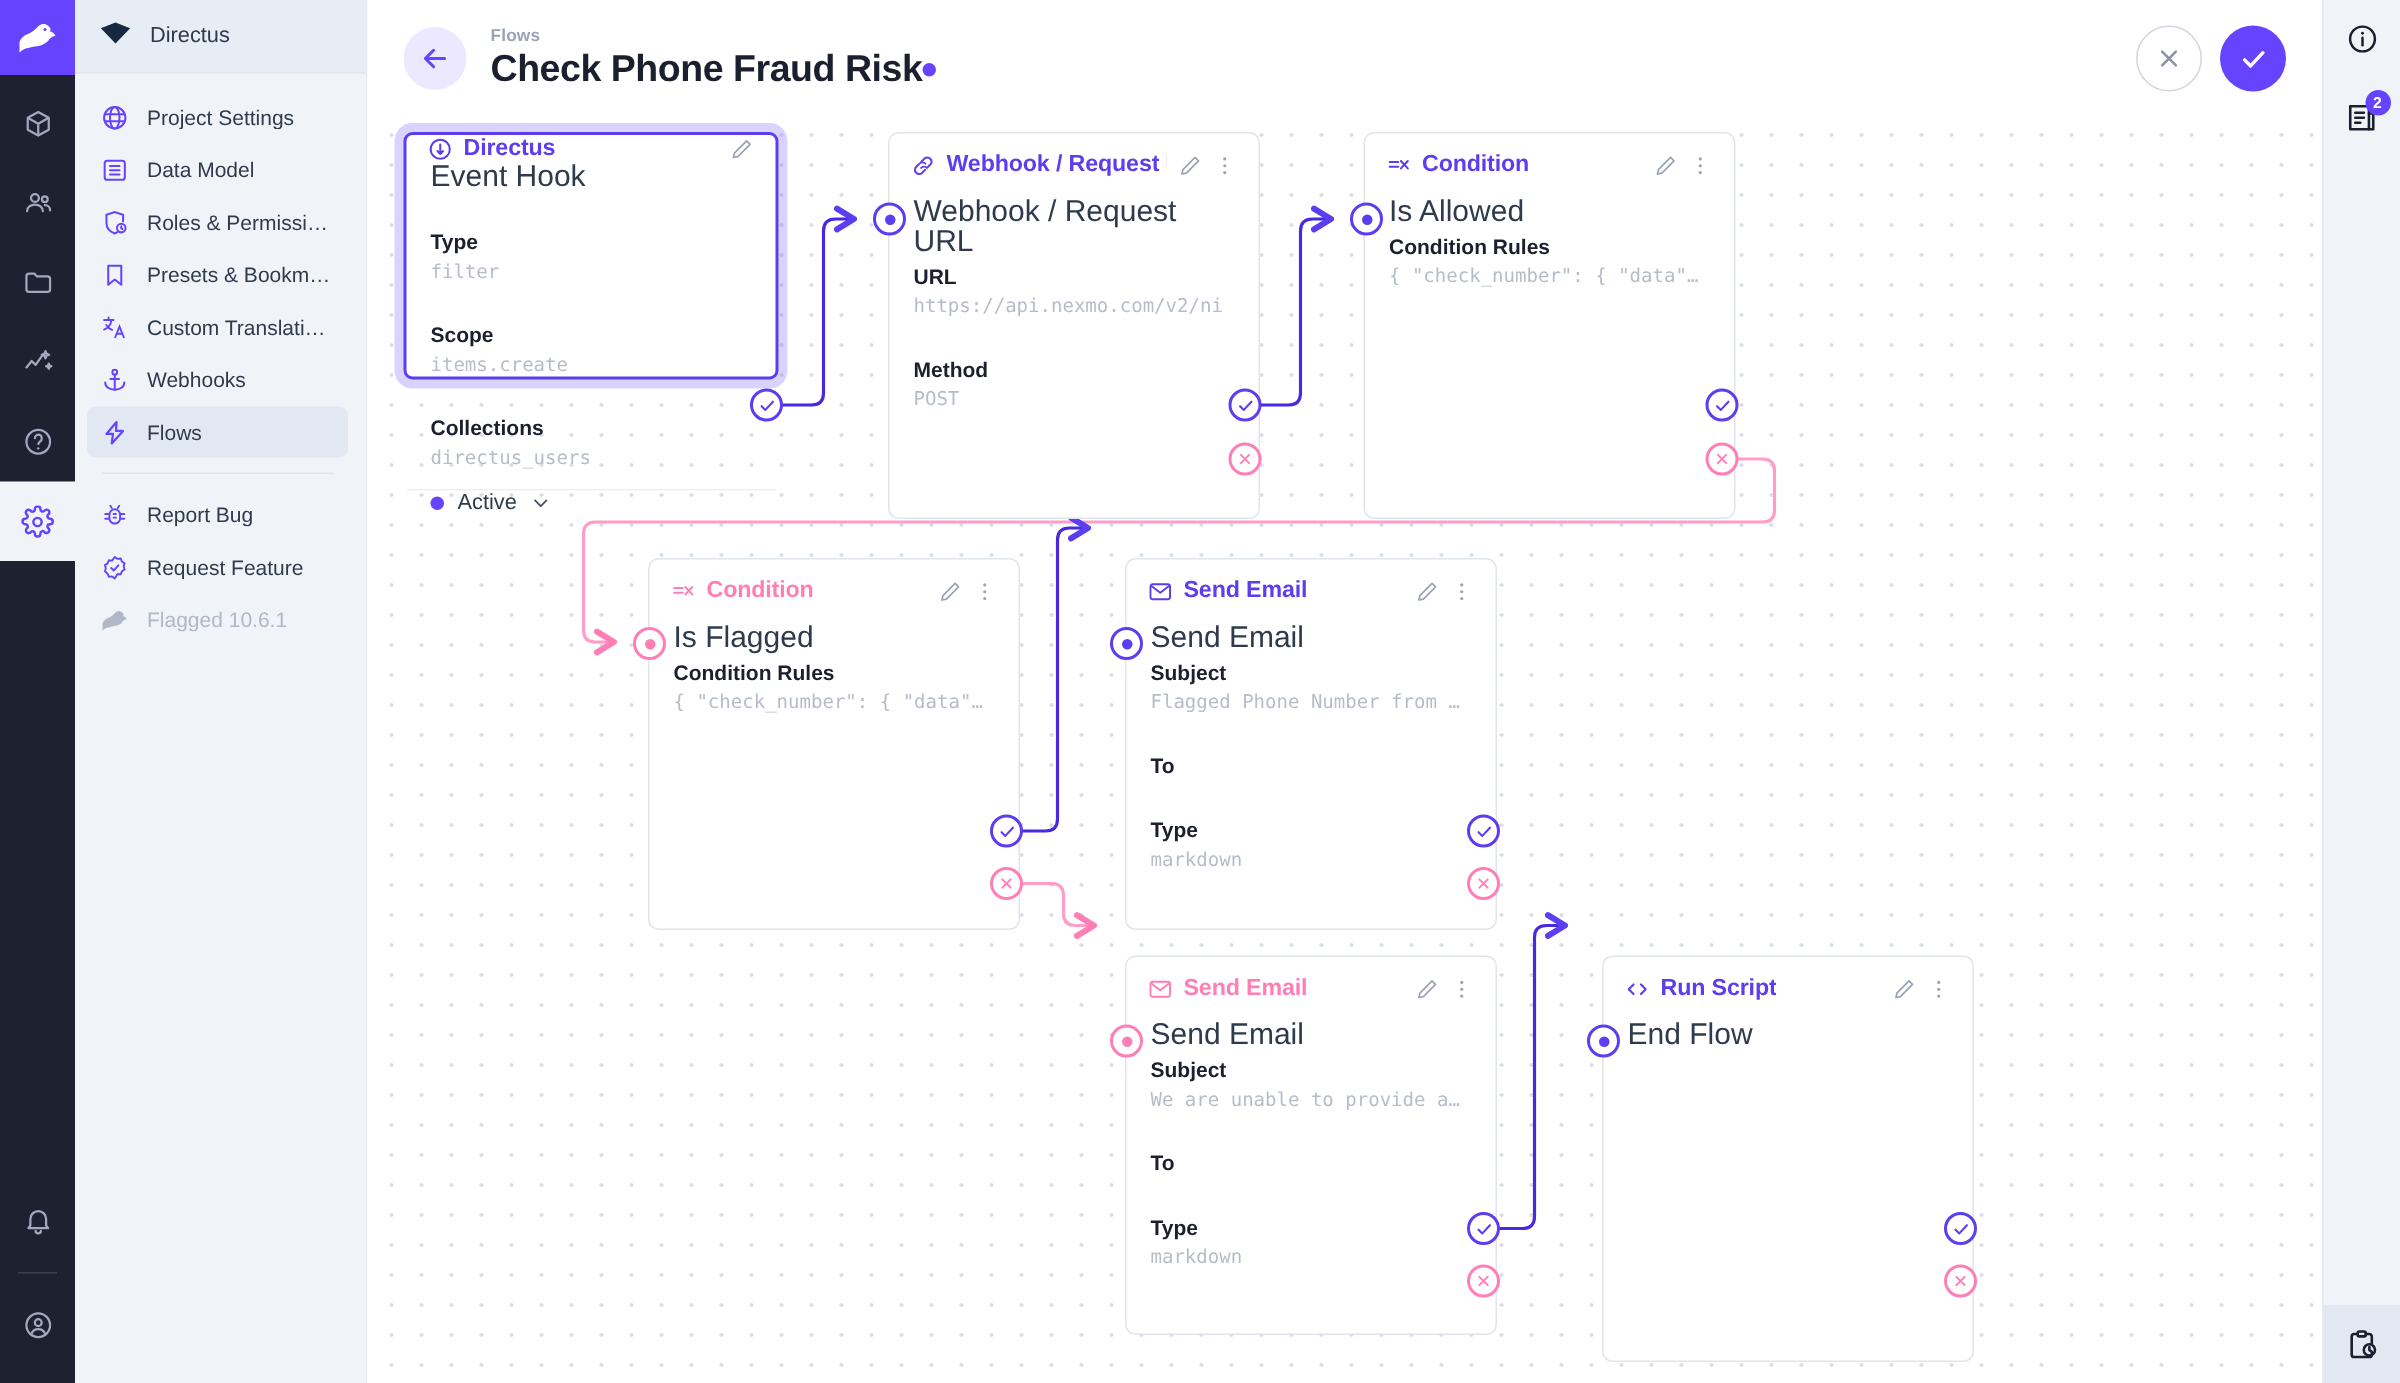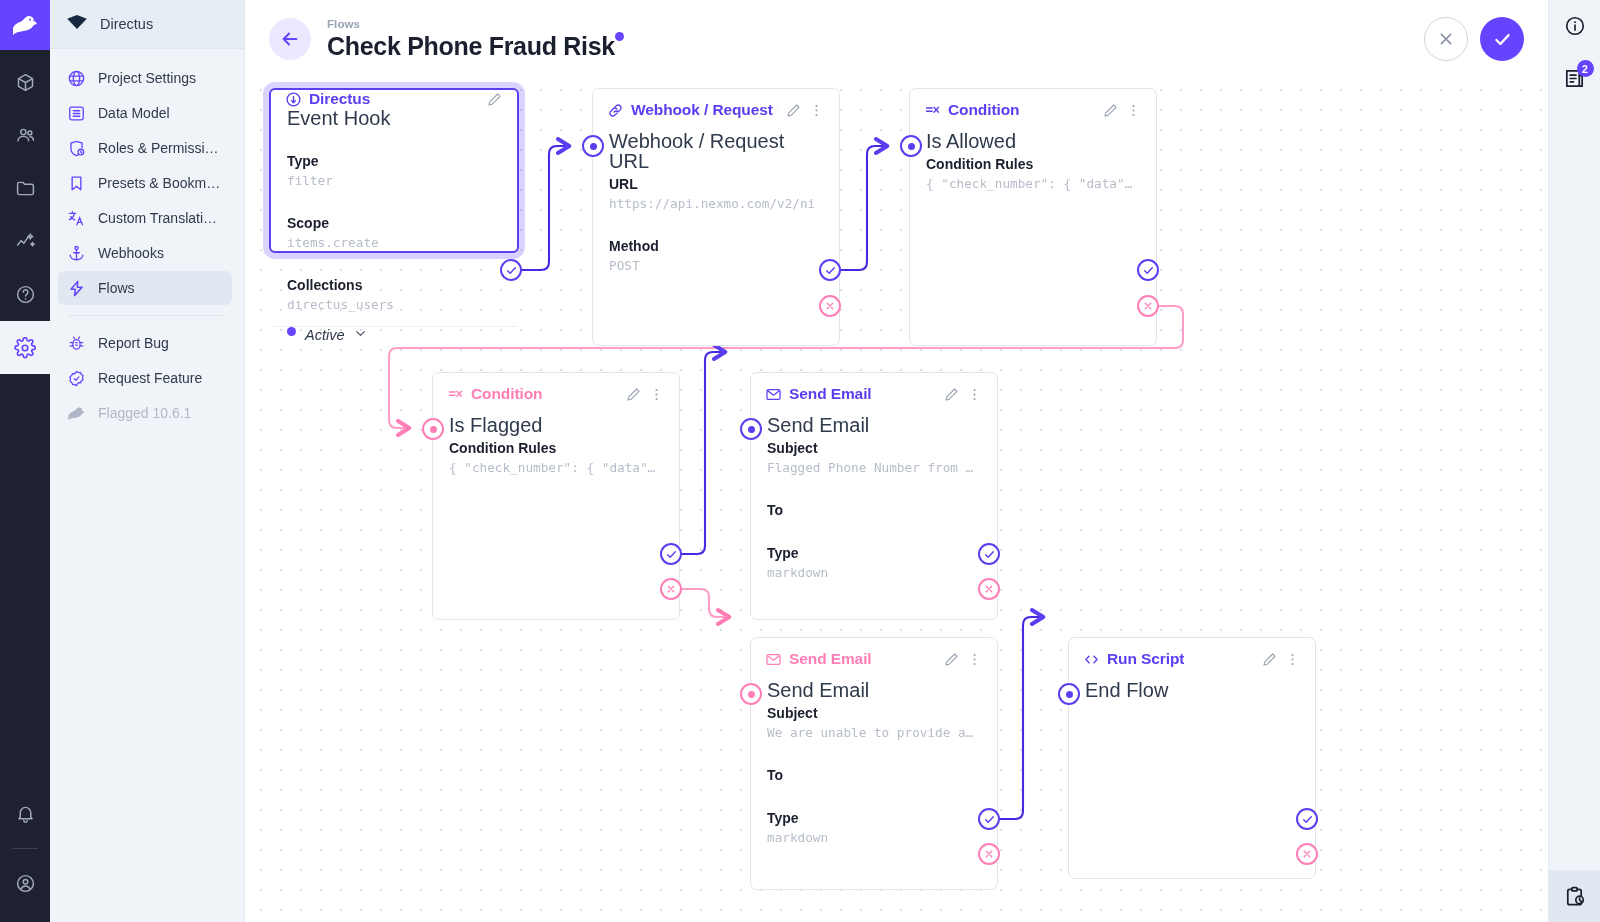--- a/index.html
+++ b/index.html
@@ -67,21 +67,21 @@
     position: absolute; left: 0; top: 0; right: 0; height: 78px;
     background: #fff; z-index: 12; display: flex; align-items: center; padding: 0 24px;
   }
   .back-btn {
     width: 42px; height: 42px; border-radius: 50%; background: #ece8ff;
     display: flex; align-items: center; justify-content: center; color: #6644ff;
     cursor: pointer; flex: 0 0 42px;
   }
   .title-wrap { margin-left: 16px; }
   .crumb { font-size: 11.5px; color: #9aa3b2; font-weight: 600; letter-spacing: .1px; line-height: 14px;}
-  .title-row { display: flex; margin-top: 1px; }
+  .title-row { display: flex; align-items: center; margin-top: 1px; }
   .page-title { font-size: 25px; font-weight: 700; color: #1b1f2e; letter-spacing: -0.3px; }
   .title-dot { width: 9px; height: 9px; border-radius: 50%; background: #6644ff; }
   .top-actions { margin-left: auto; display: flex; align-items: center; gap: 12px; }
   .rbtn { width: 44px; height: 44px; border-radius: 50%; display: flex; align-items: center; justify-content: center; cursor: pointer; }
   .rbtn.ghost { border: 1.6px solid #cfd6e0; color: #8a93a3; background: #fff; }
   .rbtn.primary { background: #6644ff; color: #fff; }
 
   
   .panel {
     position: absolute; background: #fff; border: 1.5px solid #e0e5ec;
@@ -103,21 +103,21 @@
   .p-body { padding: 0 14px 12px 16px; }
   .p-name { font-size: 20px; color: #2f3a4c; line-height: 20px; margin-bottom: 1px;}
   .fkey { font-size: 14px; font-weight: 700; color: #1b1f2e; margin-top: 24px; line-height: 19px;}
   .fkey.tight { margin-top: 4px; }
   .fval {
     font-family: "DejaVu Sans Mono", monospace; font-size: 12.7px; color: #b6bdc9;
     line-height: 19px; white-space: nowrap; overflow: hidden;
   }
   .p-foot {
     margin-top: auto; border-top: 1px solid #eceff4; height: 40px;
-    display: flex; align-items: flex-start; gap: 9px; padding: 0 16px; font-style: italic;
+    display: flex; align-items: center; gap: 9px; padding: 0 16px;
   }
   .st-dot { width: 9px; height: 9px; border-radius: 50%; background: #6644ff; }
   .st-label { font-size: 14.5px; color: #2f3a4c; }
   .chev { color: #4a5365; display: flex; }
 
   
   .node {
     position: absolute; width: 22px; height: 22px; border-radius: 50%;
     background: #fff; display: flex; align-items: center; justify-content: center;
     z-index: 9; cursor: pointer;
@@ -629,21 +629,21 @@
         <svg width="13" height="13" viewBox="0 0 24 24" fill="none" stroke="currentColor" stroke-width="2.6" stroke-linecap="round" stroke-linejoin="round">
             <path d="M5 12.5l4.6 4.6L19 7"></path>
           </svg>
       </div>
       <div class="node rej" style="left:733px; top:765px;">
         <svg width="12" height="12" viewBox="0 0 24 24" fill="none" stroke="currentColor" stroke-width="2.6" stroke-linecap="round">
             <path d="M6.5 6.5l11 11M17.5 6.5l-11 11"></path>
           </svg>
       </div>
 
-      <div class="panel" style="left:823px; top:559px; width:248px; height:242px;">
+      <div class="panel" style="left:823px; top:559px; width:248px; height:271px;">
         <div class="p-head">
           <span class="p-head-ic">
             <svg width="17" height="17" viewBox="0 0 24 24" fill="none" stroke="currentColor" stroke-width="2" stroke-linecap="round" stroke-linejoin="round">
                 <path d="M8.5 7.5L4 12l4.5 4.5M15.5 7.5L20 12l-4.5 4.5"></path>
               </svg>
           </span>
           <span class="p-title">Run Script</span>
           <span class="p-tools">
             <span class="p-tool">
               <svg width="17" height="17" viewBox="0 0 24 24" fill="none" stroke="currentColor" stroke-width="1.6" stroke-linejoin="round">

